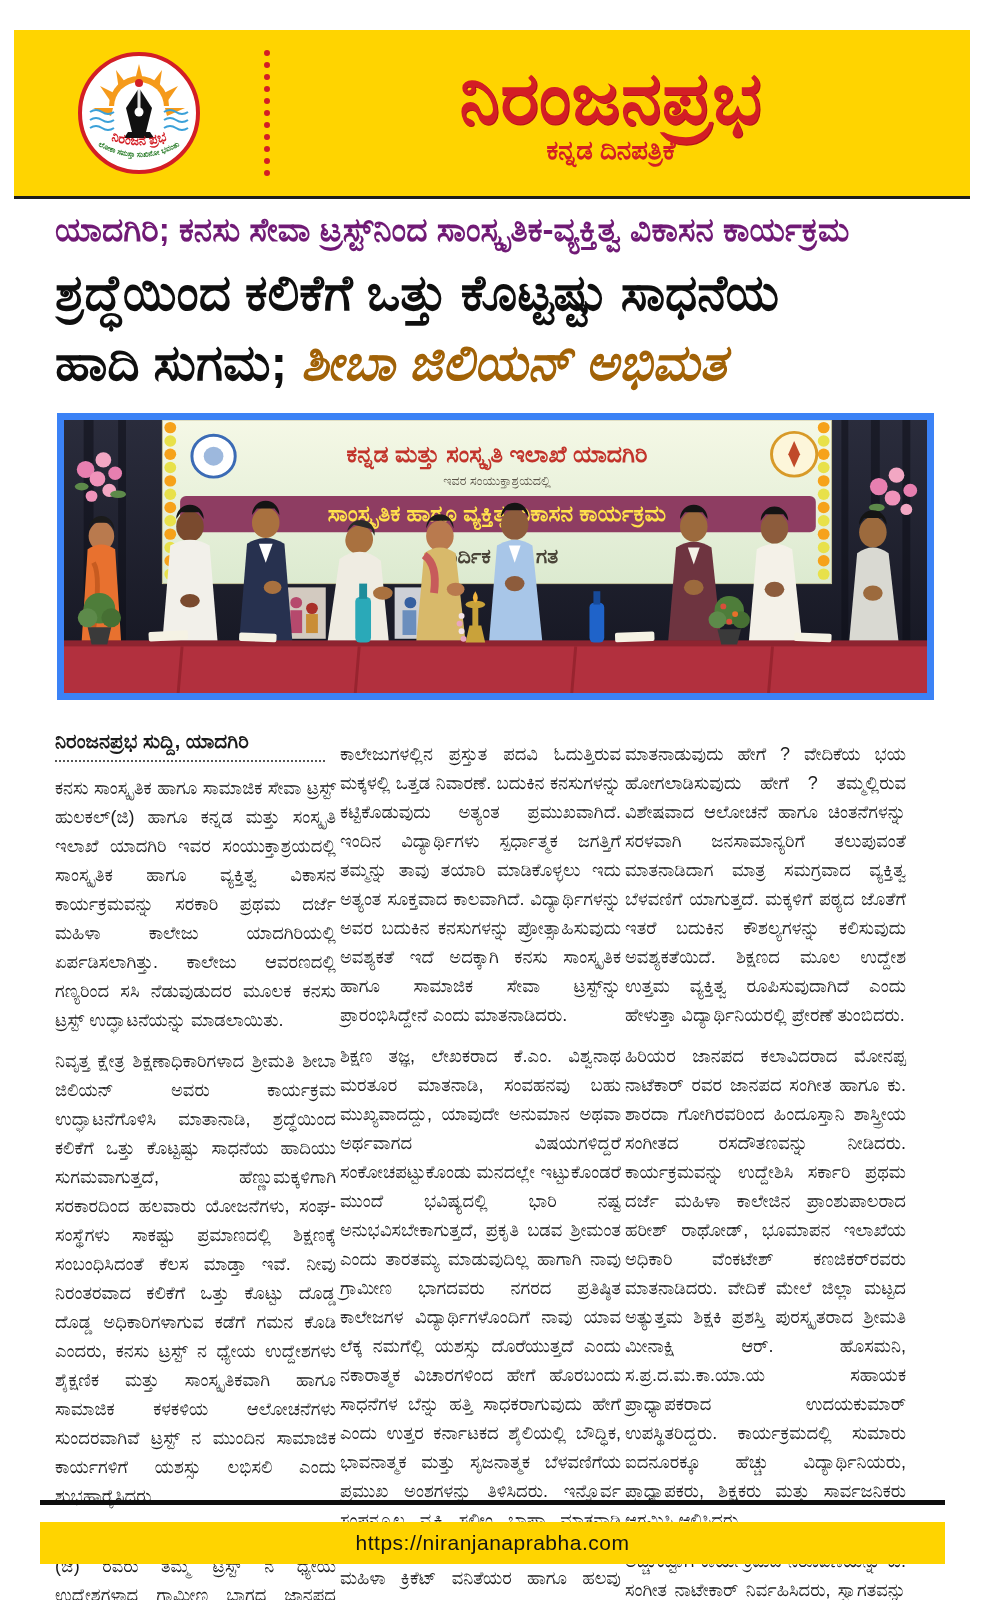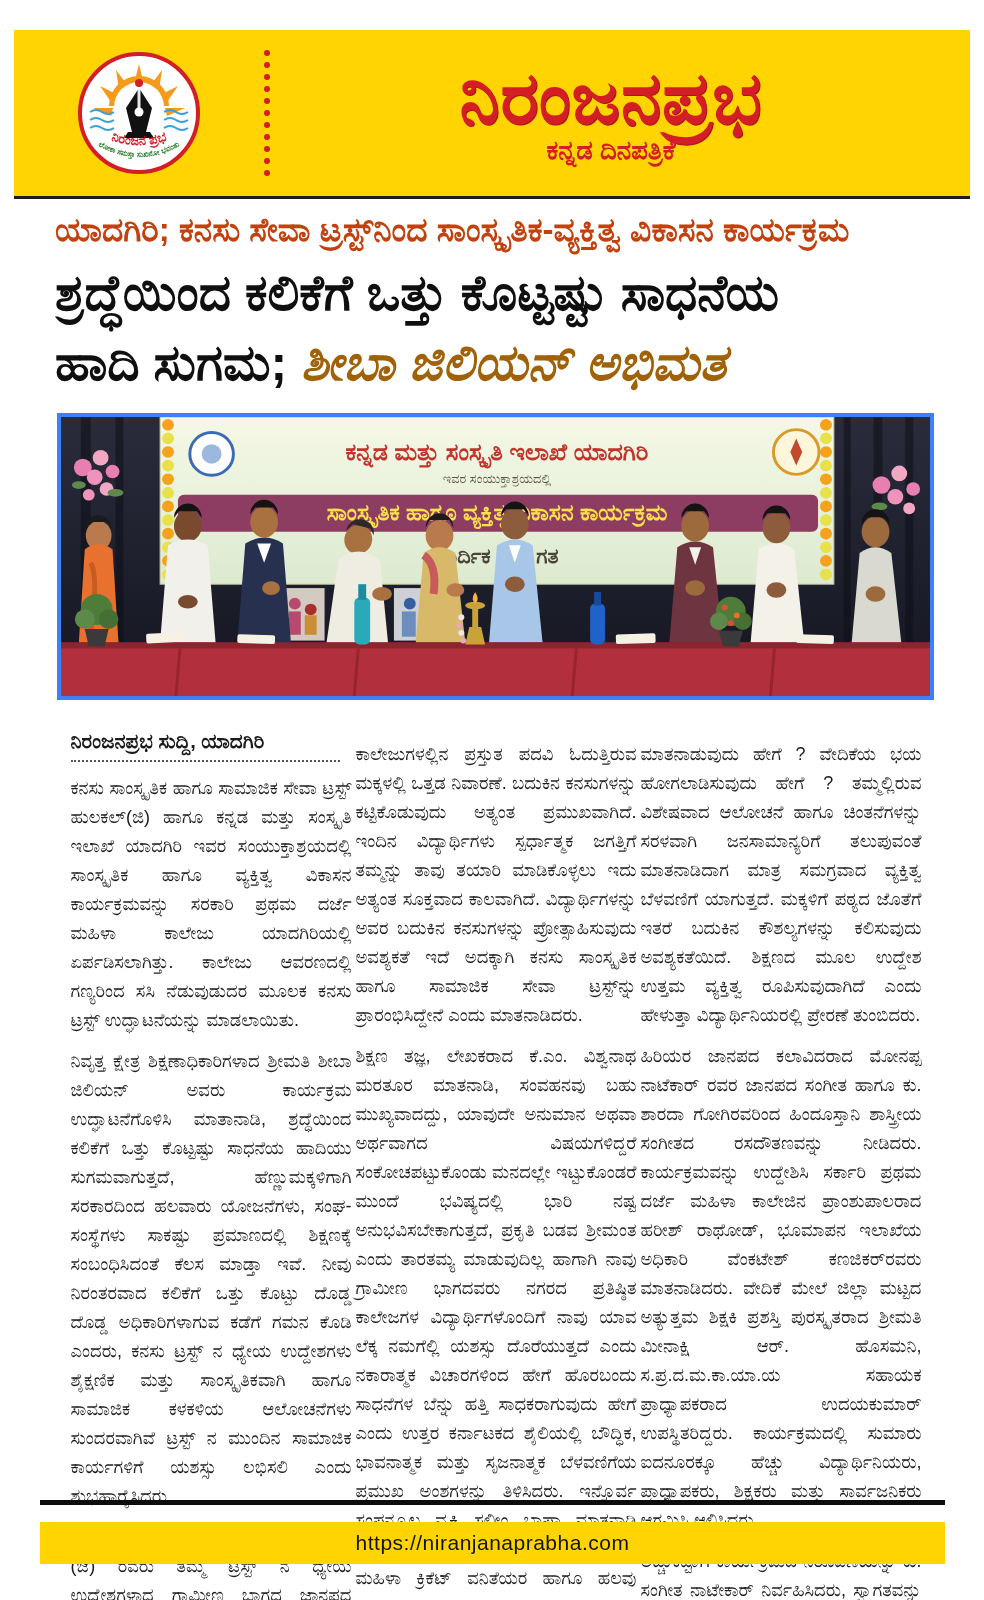--- a/index.html
+++ b/index.html
@@ -20,37 +20,37 @@
   }
   .mast-text{flex:1;text-align:center;padding-right:44px;}
   .mast-title{
     font-size:72px;line-height:74px;font-weight:bold;color:#d31e25;
     letter-spacing:1px;text-shadow:1px 1px 0 #b01318;
   }
   .mast-sub{font-size:26px;font-weight:bold;color:#d31e25;}
   
   .kicker{
     position:absolute;left:55px;top:206px;width:880px;
-    font-size:33px;font-weight:bold;color:#c2410c;line-height:48px;
+    font-size:33px;font-weight:bold;color:#701a75;line-height:48px;
   }
   .headline{
     position:absolute;left:55px;top:258px;width:890px;
     font-size:50px;font-weight:bold;line-height:70px;color:#0f0f0f;
   }
   .headline .red{color:#a16207;font-style:italic;}
   
   .photo{
     position:absolute;left:57px;top:413px;width:877px;height:287px;
-    border:4px solid #3b82f6;box-sizing:border-box;background:#1d2030;
+    border:7px solid #3b82f6;box-sizing:border-box;background:#1d2030;
   }
   .photo svg{display:block;width:100%;height:100%;}
   
   .body-cols{
     position:absolute;left:55px;top:728px;width:882px;height:772px;
-    display:flex;gap:4px;justify-content:center;
+    display:flex;gap:4px;
   }
   .col{width:281px;text-align:justify;font-size:18px;line-height:29px;color:#1b1b1b;}
   .byline{font-weight:bold;font-size:20px;line-height:26px;}
   .byline-rule{border-bottom:2px dotted #555;margin:6px 0 10px 0;width:96%;}
   .col p{margin:12px 0 8px 0;}
   
   .end-rule{
     position:absolute;left:40px;top:1500px;width:905px;height:5px;background:#0d0d0d;
   }
   .footer-band{

